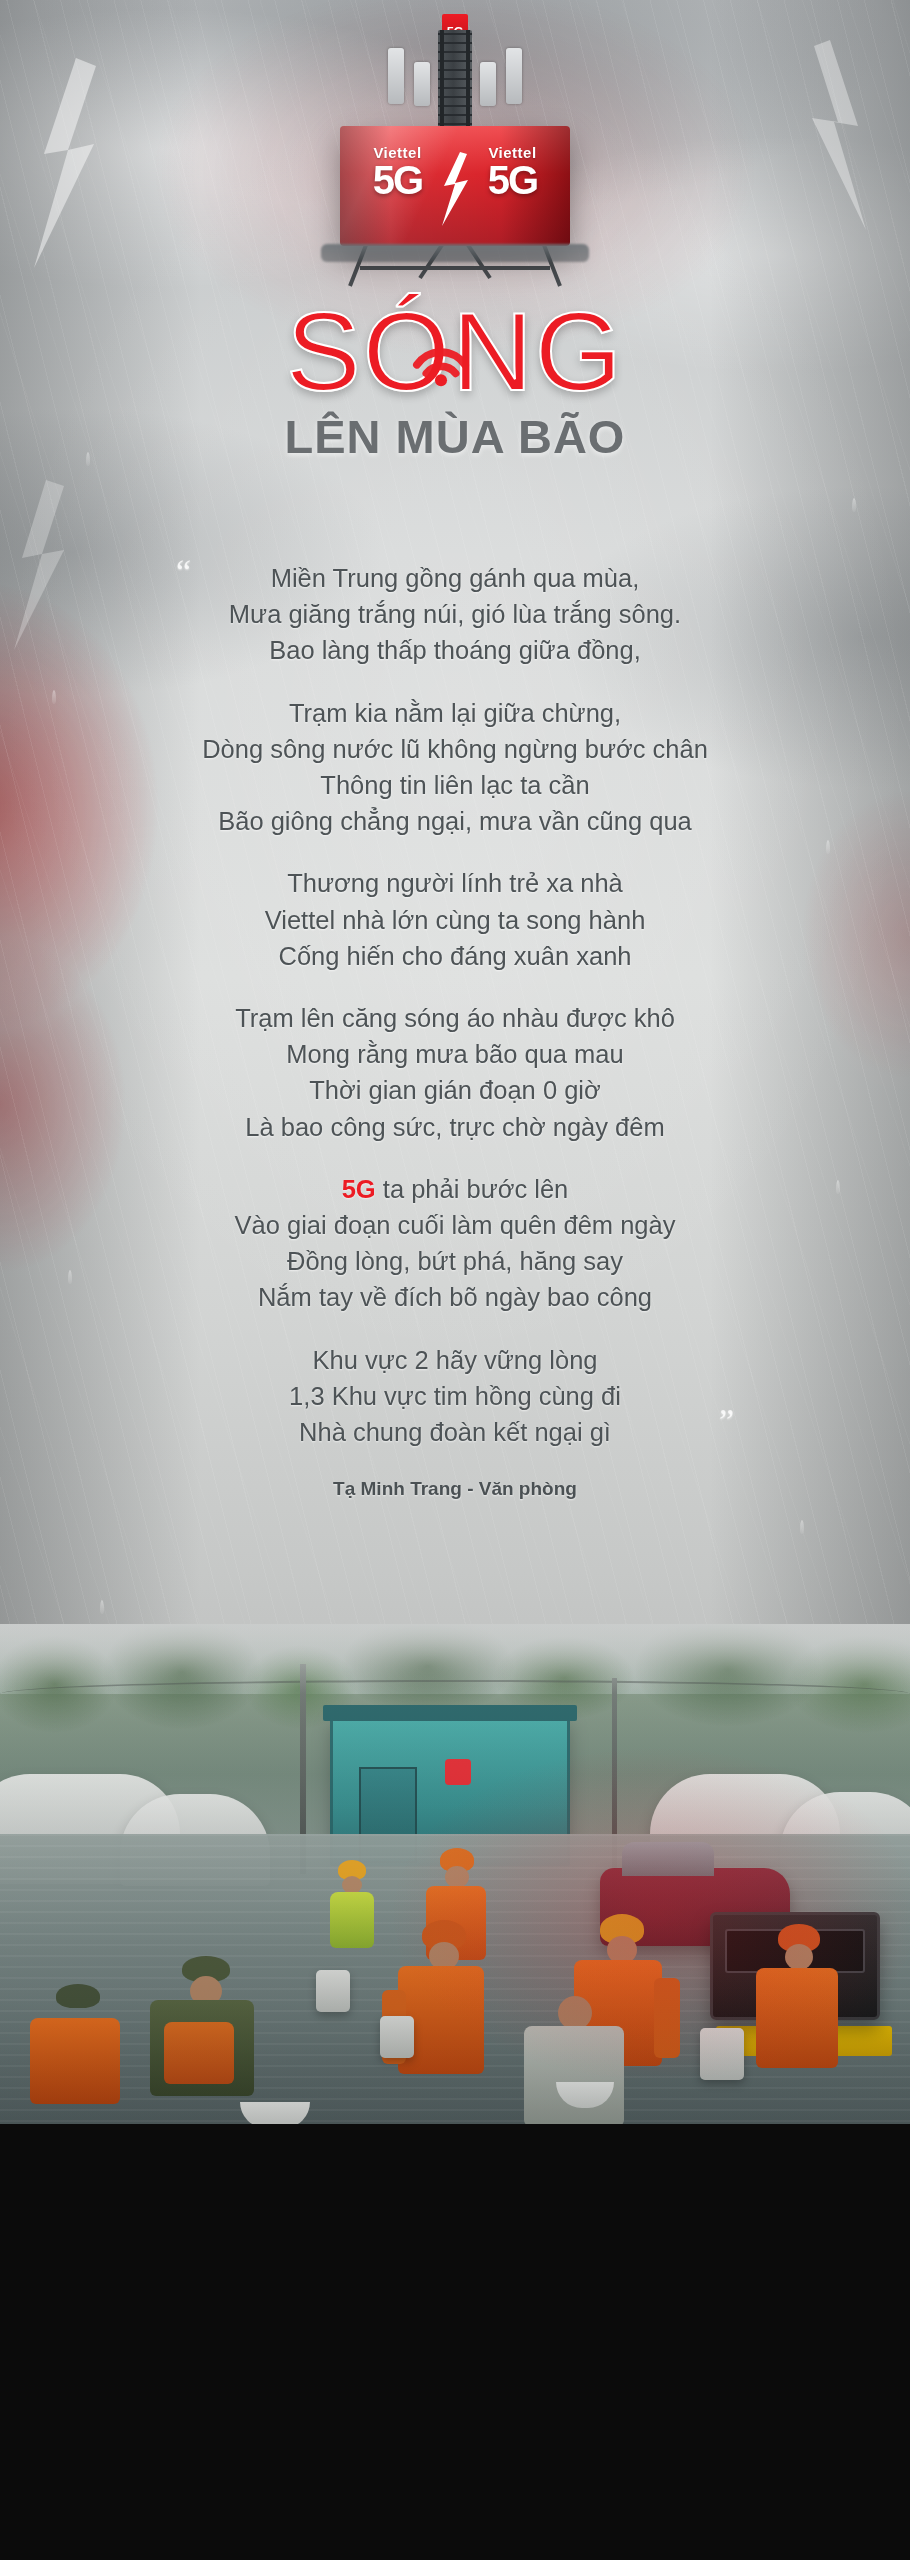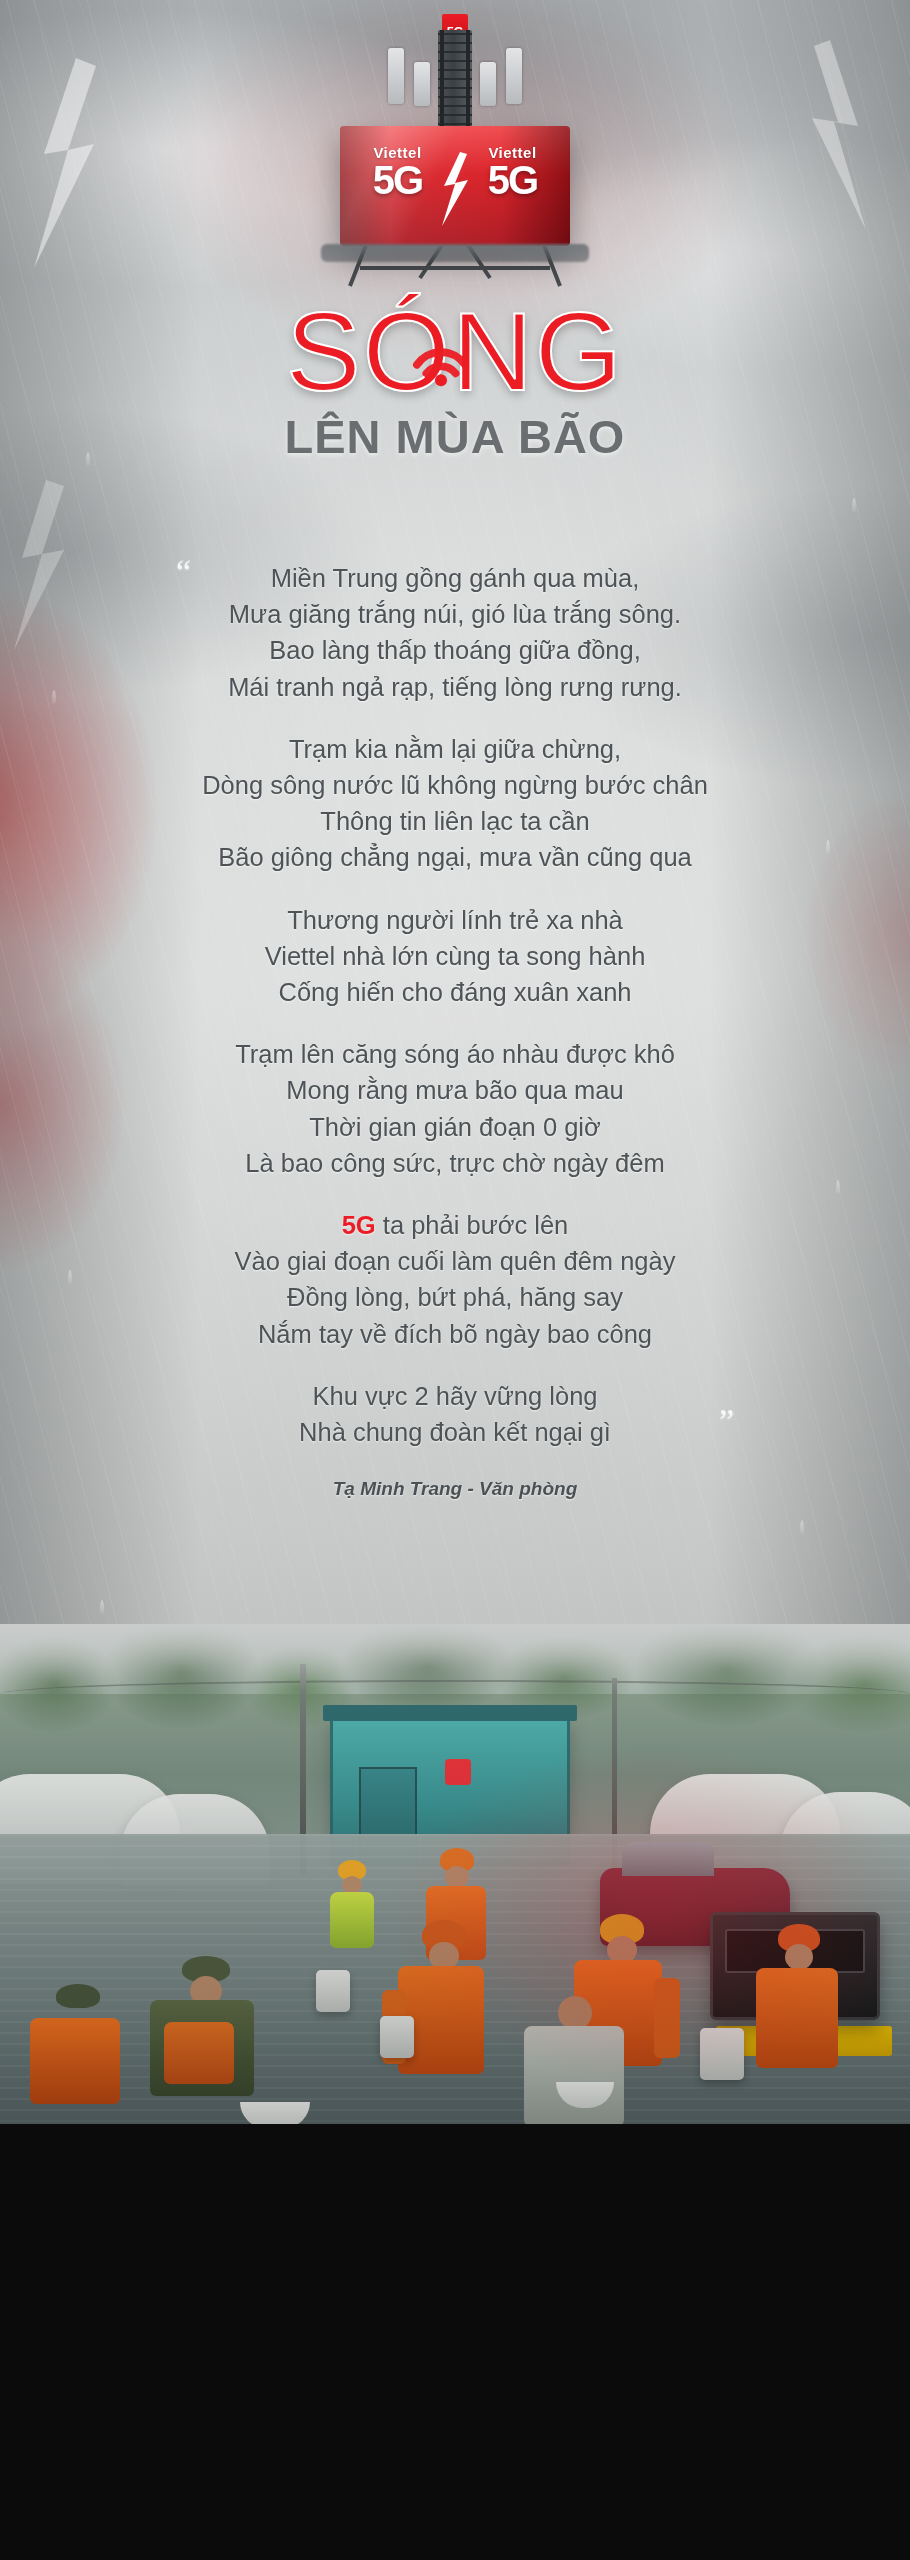--- a/index.html
+++ b/index.html
@@ -195,21 +195,20 @@
     font-size: 25.5px;
     line-height: 1.42;
     text-shadow: 0 1px 2px rgba(255,255,255,.65);
   }
   .stanza { margin: 0 0 26px 0; }
   .stanza .line { white-space: nowrap; }
   .hl-5g { color: #ec1c24; font-weight: bold; }
   .author {
     margin-top: 10px;
     font-size: 19px;
-    font-style: italic;
     font-weight: bold;
     color: #4a5053;
   }
   .quote-mark {
     position: absolute;
     color: rgba(255,255,255,.75);
     font-size: 34px;
     font-family: "Liberation Serif", serif;
   }
   .q1 { left: 176px; top: -12px; }
@@ -445,21 +444,20 @@
     <div class="title-sub">LÊN MÙA BÃO</div>
   </div>
 
   <div class="poem">
     <span class="quote-mark q1">“</span>
 
     <div class="stanza">
       <div class="line">Miền Trung gồng gánh qua mùa,</div>
       <div class="line">Mưa giăng trắng núi, gió lùa trắng sông.</div>
       <div class="line">Bao làng thấp thoáng giữa đồng,</div>
-      <div class="line">Mái tranh ngả rạp, tiếng lòng rưng rưng.</div>
     </div>
 
     <div class="stanza">
       <div class="line">Trạm kia nằm lại giữa chừng,</div>
       <div class="line">Dòng sông nước lũ không ngừng bước chân</div>
       <div class="line">Thông tin liên lạc ta cần</div>
       <div class="line">Bão giông chẳng ngại, mưa vần cũng qua</div>
     </div>
 
     <div class="stanza">
@@ -477,20 +475,21 @@
 
     <div class="stanza">
       <div class="line"><span class="hl-5g">5G</span><span> ta phải bước lên</span></div>
       <div class="line">Vào giai đoạn cuối làm quên đêm ngày</div>
       <div class="line">Đồng lòng, bứt phá, hăng say</div>
       <div class="line">Nắm tay về đích bõ ngày bao công</div>
     </div>
 
     <div class="stanza">
       <div class="line">Khu vực 2 hãy vững lòng</div>
+      <div class="line">1,3 Khu vực tim hồng cùng đi</div>
       <div class="line">Nhà chung đoàn kết ngại gì</div>
     </div>
 
     <div class="author">Tạ Minh Trang - Văn phòng</div>
     <span class="quote-mark q2">”</span>
   </div>
 
   <div class="photo">
     <div class="ph sky-strip"></div>
     <div class="ph tree-line"></div>

